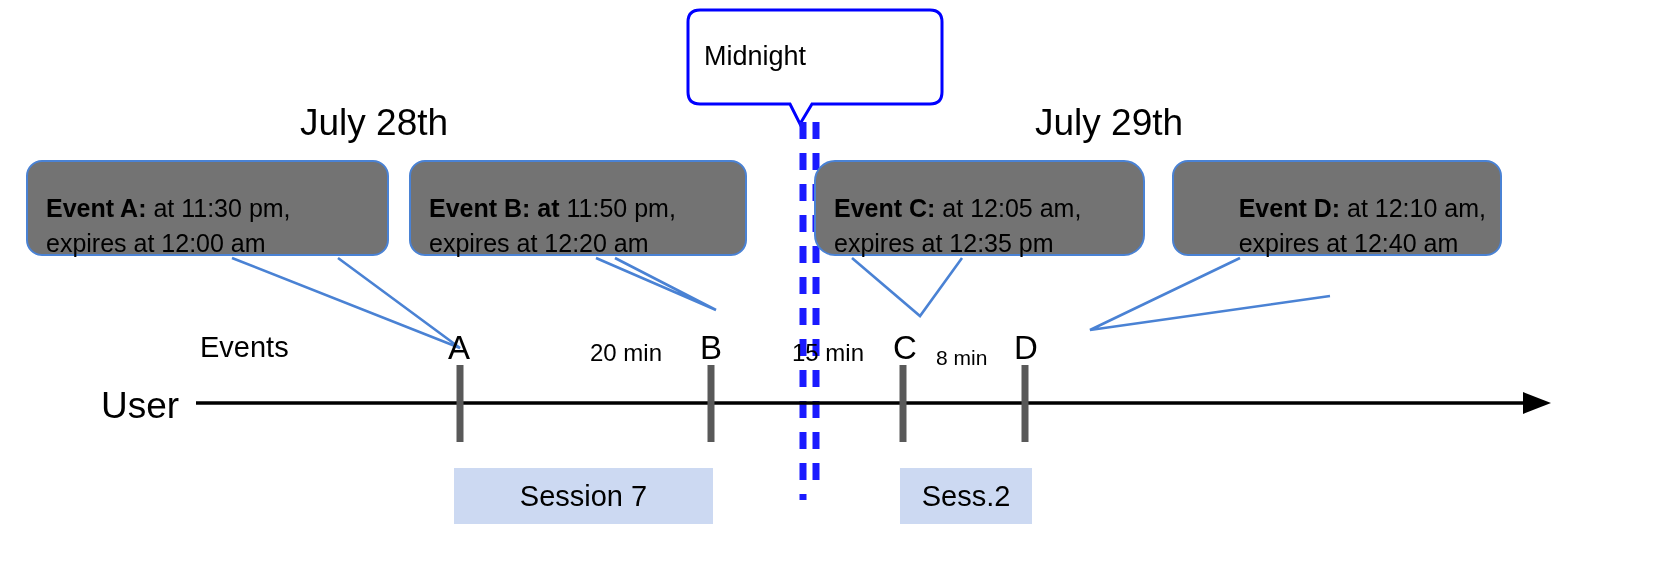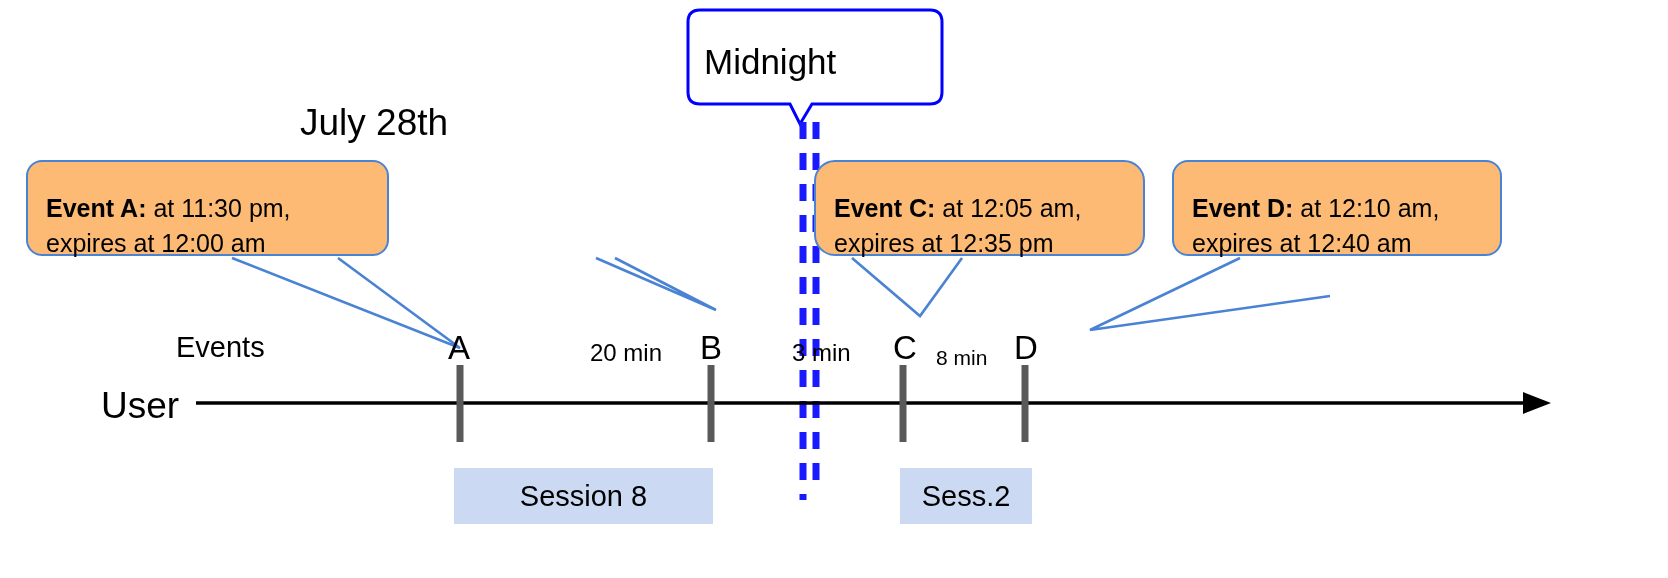--- a/index.html
+++ b/index.html
@@ -35,46 +35,46 @@
   }
 
   
   .day-label {
     font-size: 37px;
     letter-spacing: 0px;
   }
 
   
   .midnight-text {
-    font-size: 35px;
+    font-size: 27px;
   }
 
   
   .callout {
     position: absolute;
     box-sizing: border-box;
-    background: #fdba74;
+    background: #737373;
     border: 2px solid #4a82d4;
     border-radius: 16px;
     display: flex;
     align-items: center;
     padding: 6px 14px 6px 18px;
   }
   .callout-text {
     font-size: 25px;
     line-height: 1.40;
     color: #000000;
     white-space: pre-line;
   }
   .callout-text b {
     font-weight: bold;
   }
 
   
-  .events-label { font-size: 29px; }
+  .events-label { font-size: 29px; margin-left: 24px; }
   .user-label   { font-size: 37px; text-align: center; }
 
   
   .ev-letter { font-size: 33px; }
 
   
   .gap-label     { font-size: 24px; }
   .gap-label-sm  { font-size: 21px; }
 
   
@@ -113,57 +113,64 @@
     <line x1="196" y1="403" x2="1523" y2="403" stroke="#000000" stroke-width="3.4"></line>
     <polygon points="1523,392 1551,403 1523,414" fill="#000000"></polygon>
 
     <line x1="460" y1="365" x2="460" y2="442" stroke="#595959" stroke-width="7"></line>
     <line x1="711" y1="365" x2="711" y2="442" stroke="#595959" stroke-width="7"></line>
     <line x1="903" y1="365" x2="903" y2="442" stroke="#595959" stroke-width="7"></line>
     <line x1="1025" y1="365" x2="1025" y2="442" stroke="#595959" stroke-width="7"></line>
   </svg>
 
   <div class="txt day-label" style="left:300px; top:100px;">July 28th</div>
+  <div class="txt day-label" style="left:1035px; top:100px;">July 29th</div>
 
   <div class="txt midnight-text" style="left:704px; top:40px;">Midnight</div>
 
   <div class="callout" style="left:26px; top:160px; width:363px; height:96px;">
     <div class="callout-text">
       <b>Event A:</b><span> at 11:30 pm,
 expires at 12:00 am</span>
     </div>
   </div>
 
+  <div class="callout" style="left:409px; top:160px; width:338px; height:96px;">
+    <div class="callout-text">
+      <b>Event B: at</b><span> 11:50 pm,
+expires at 12:20 am</span>
+    </div>
+  </div>
 
   <div class="callout" style="left:814px; top:160px; width:331px; height:96px;border-radius:21px;">
     <div class="callout-text">
       <b>Event C:</b><span> at 12:05 am,
 expires at 12:35 pm</span>
     </div>
   </div>
 
-  <div class="callout" style="left:1172px; top:160px; width:330px; height:96px;">
+  <div class="callout" style="left:1172px; top:160px; width:330px; height:96px;justify-content:flex-end;">
     <div class="callout-text">
       <b>Event D:</b><span>  at 12:10 am,
 expires at 12:40 am</span>
     </div>
   </div>
 
   <div class="txt events-label" style="left:176px; top:330px;">Events</div>
   <div class="txt user-label" style="left:101px; top:383px;">User</div>
 
   <div class="txt ev-letter" style="left:448px; top:328px;">A</div>
   <div class="txt ev-letter" style="left:700px; top:328px;">B</div>
   <div class="txt ev-letter" style="left:893px; top:328px;">C</div>
   <div class="txt ev-letter" style="left:1014px; top:328px;">D</div>
 
   <div class="txt gap-label" style="left:590px; top:338px;">20 min</div>
-  <div class="txt gap-label" style="left:792px; top:338px;">3 min</div>
+  <div class="txt gap-label" style="left:792px; top:338px;">15 min</div>
   <div class="txt gap-label-sm" style="left:936px; top:345px;">8 min</div>
 
   <div class="session-box" style="left:454px; top:468px; width:259px; height:56px;">
-    <span class="session-text">Session 8</span>
+    <span class="session-text">Session 7</span>
   </div>
   <div class="session-box" style="left:900px; top:468px; width:132px; height:56px;">
     <span class="session-text">Sess.2</span>
   </div>
 
 </div>
 
 </body></html>

